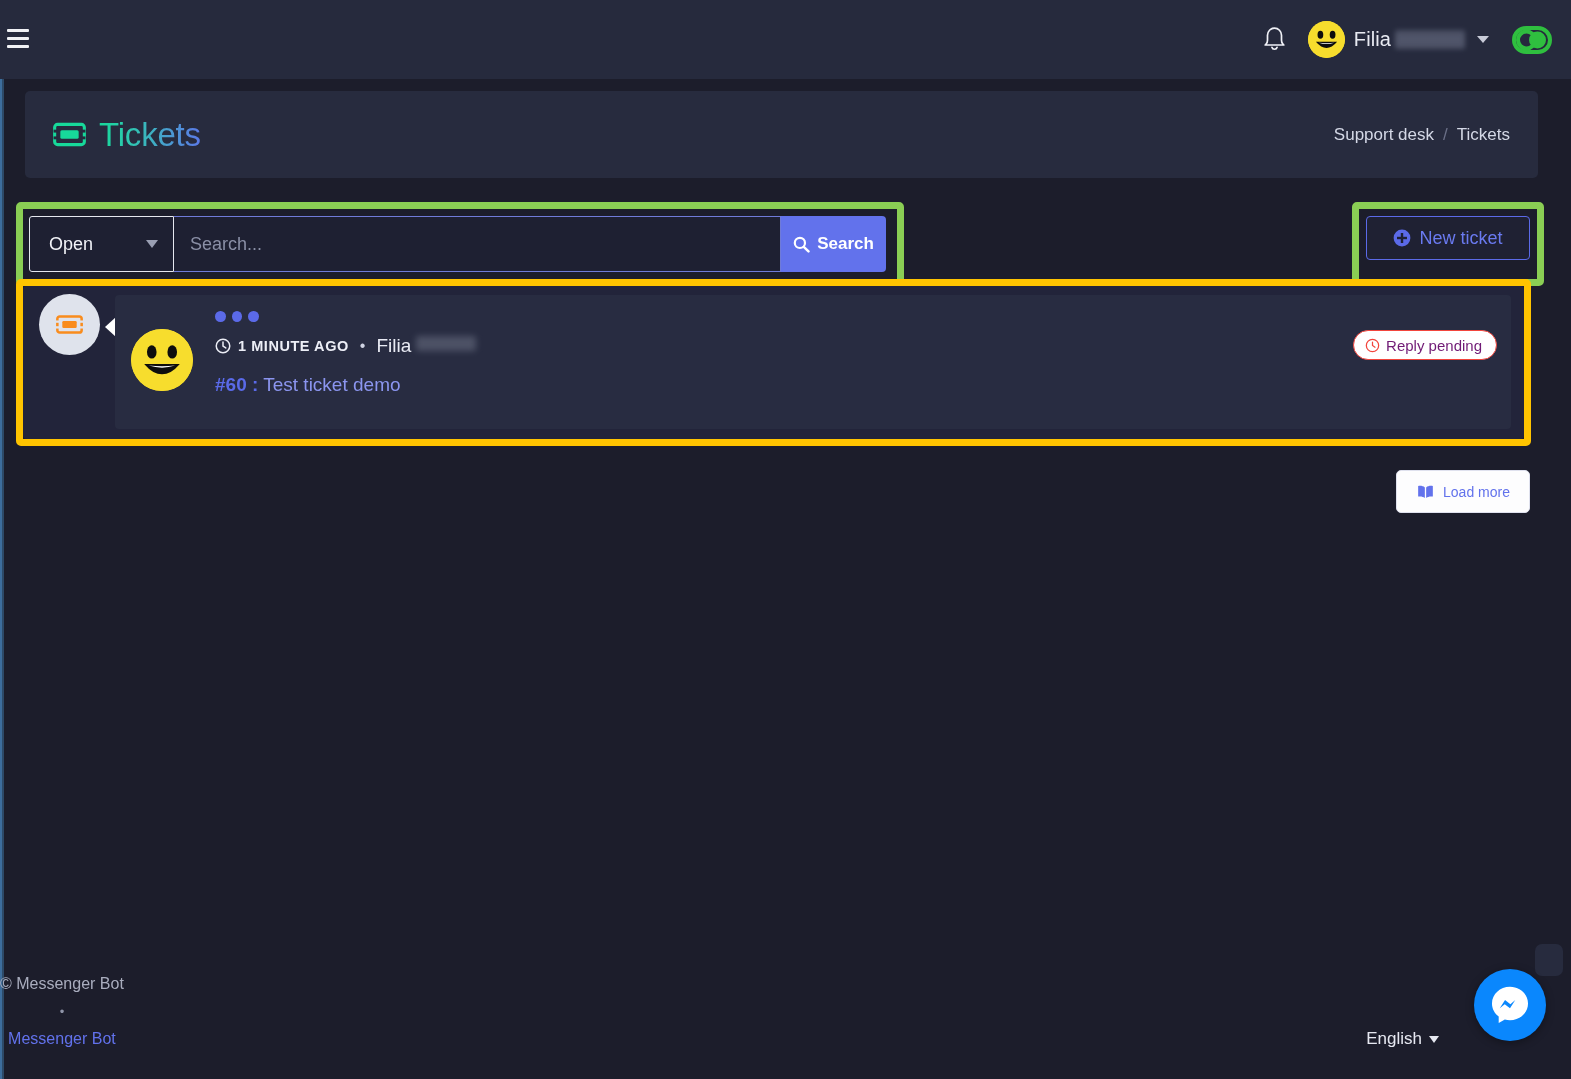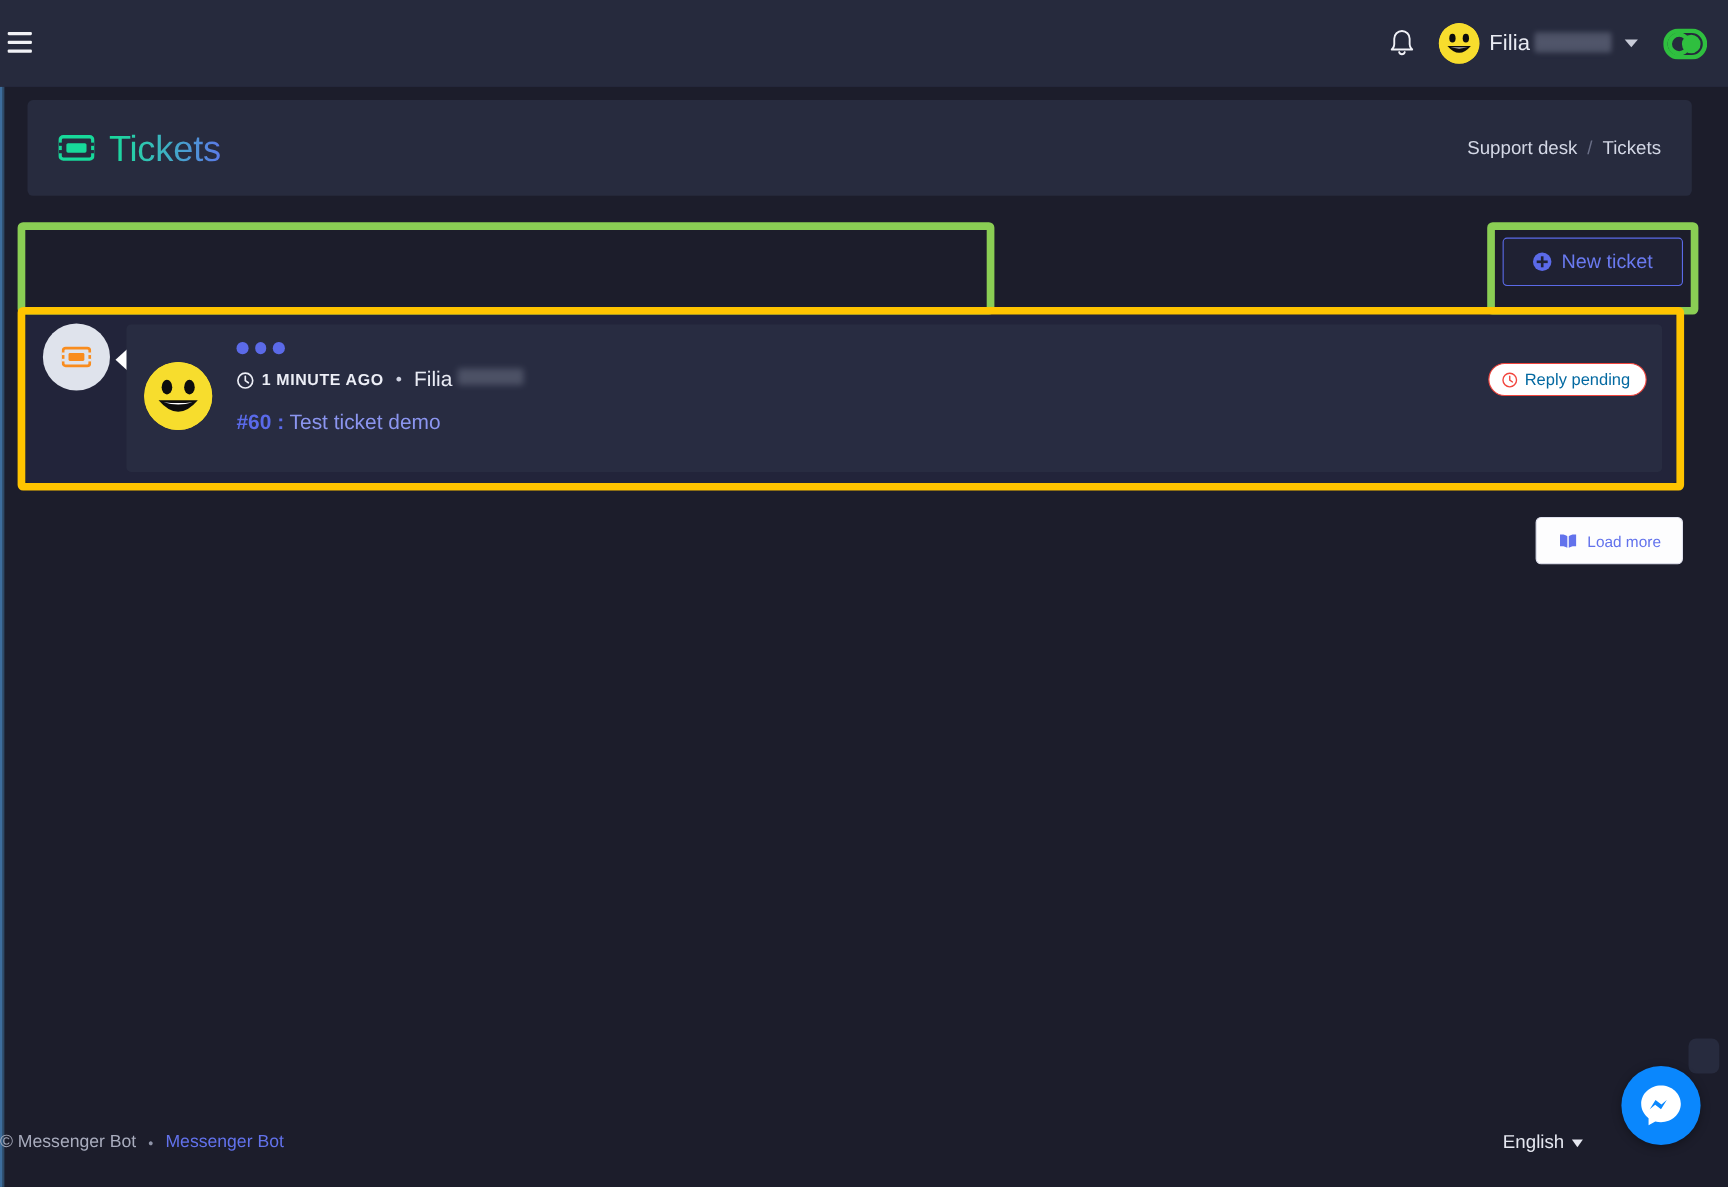--- a/index.html
+++ b/index.html
@@ -374,21 +374,21 @@
     right: 14px; top: 35px;
     height: 30px;
     background: #ffffff;
     border: 1.6px solid #f2453d;
     border-radius: 16px;
     display: flex;
     align-items: center;
     gap: 6px;
     padding: 0 14px 0 11px;
     font-size: 15px;
-    color: #0369a1;
+    color: #701a75;
     white-space: nowrap;
   }
 
   
   .load-more {
     position: absolute;
     left: 1396px; top: 470px;
     width: 134px; height: 43px;
     background: #fdfdfe;
     border: 1px solid #dfe1ee;
@@ -406,20 +406,21 @@
   
   .footer-left {
     position: absolute;
     left: 0px; bottom: 31px;
     font-size: 16px;
     color: #a9adbe;
     display: flex;
     align-items: center;
     gap: 11px;
     white-space: nowrap;
+    flex-direction: column;
   }
   .footer-left .f-dot { color: #8f94a8; font-size: 13px; }
   .footer-link {
     color: #6272ec;
     cursor: pointer;
     text-decoration: none;
   }
   .lang-select {
     position: absolute;
     right: 132px; bottom: 30px;
@@ -522,20 +523,34 @@
       </svg>
       <span class="page-title-text">Tickets</span>
     </div>
     <div class="breadcrumb">
       <a>Support desk</a>
       <span class="sep">/</span>
       <a>Tickets</a>
     </div>
   </div>
 
+  <div class="filter-bar">
+    <div class="status-select">
+      <span class="status-select-label">Open</span>
+      <span class="select-arrow"></span>
+    </div>
+    <input class="search-input" type="text" value="" autofocus="" placeholder="Search..." style="">
+    <button class="search-btn">
+      <svg width="17" height="17" viewBox="0 0 18 18">
+        <circle cx="7.3" cy="7.3" r="5.4" fill="none" stroke="#ffffff" stroke-width="2.3"></circle>
+        <line x1="11.4" y1="11.4" x2="16.4" y2="16.4" stroke="#ffffff" stroke-width="2.6" stroke-linecap="round"></line>
+      </svg>
+      <span>Search</span>
+    </button>
+  </div>
 
   <button class="new-ticket-btn">
     <svg width="18" height="18" viewBox="0 0 18 18">
       <circle cx="9" cy="9" r="8.4" fill="#5b6ae8"></circle>
       <rect x="7.8" y="4" width="2.4" height="10" fill="#1f2133"></rect>
       <rect x="4" y="7.8" width="10" height="2.4" fill="#1f2133"></rect>
     </svg>
     <span>New ticket</span>
   </button>
 

